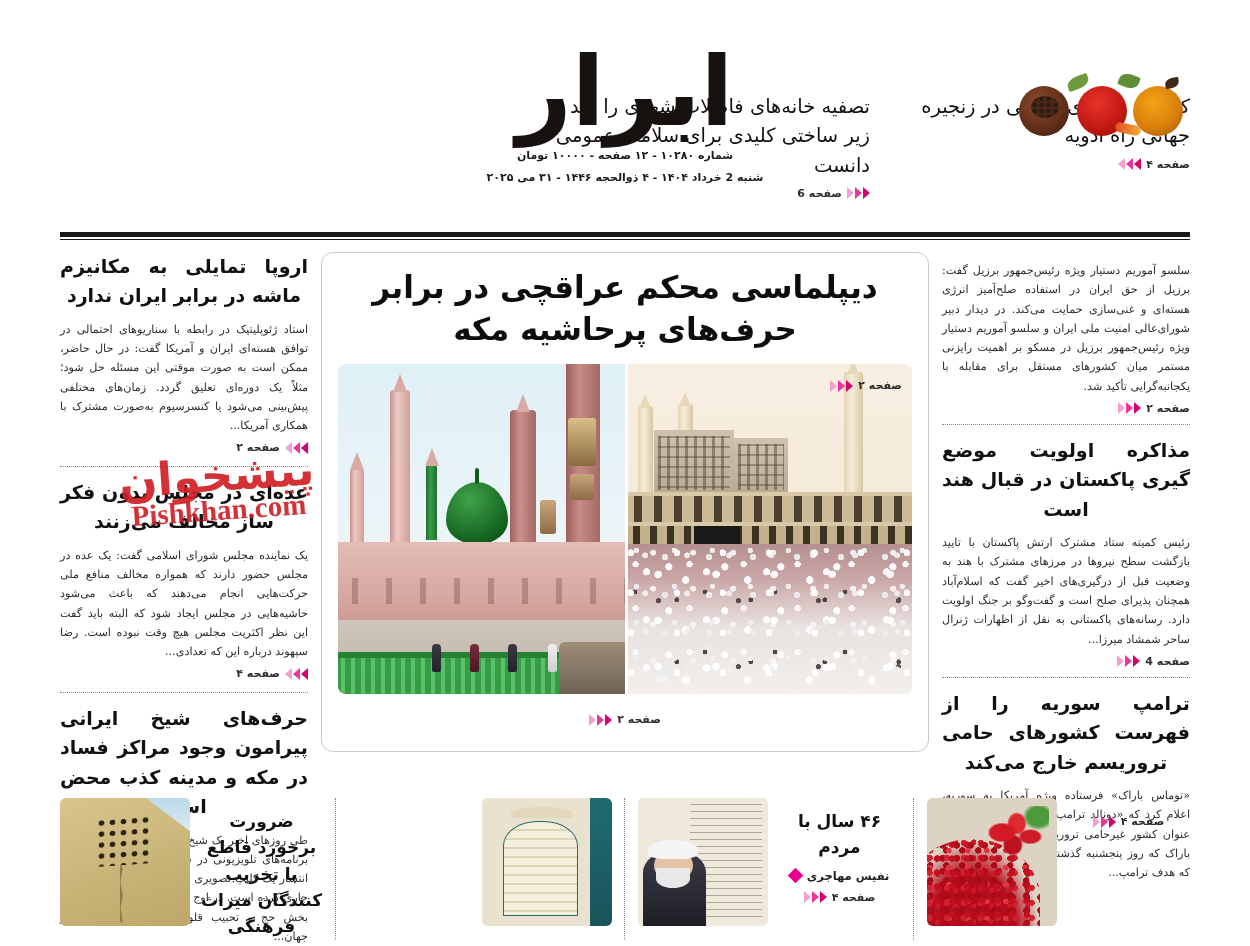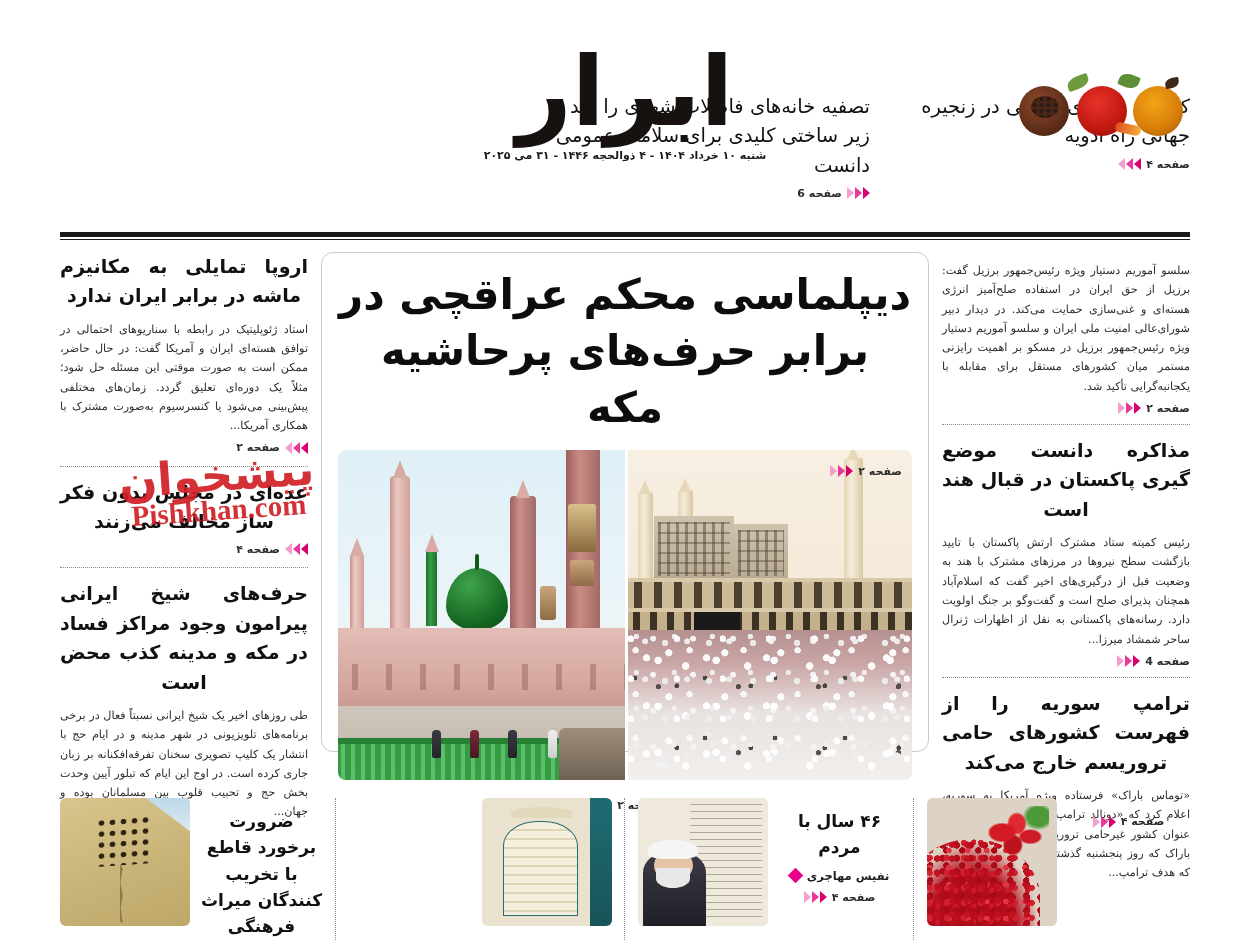--- a/index.html
+++ b/index.html
@@ -122,21 +122,21 @@
   
   .lead {
     border: 1.5px solid #c9c9c9;
     border-radius: 12px;
     padding: 14px 16px 12px;
     height: 500px;
     position: relative;
     background: #fff;
   }
   .lead h1 {
-    font-size: 42px;
+    font-size: 31px;
     font-weight: bold;
     line-height: 1.34;
     text-align: center;
     color: #0d0d0d;
     letter-spacing: -0.5px;
   }
   .lead-photos {
     margin-top: 14px;
     display: flex;
     gap: 3px;
@@ -488,21 +488,22 @@
         <span class="chev ltr">
             <i></i>
             <i></i>
             <i></i>
           </span>
       </div>
     </div>
 
     <div class="mast-center">
       <div class="mast-title">ابرار</div>
-      <div class="mast-meta">شنبه ۱۰ خرداد ۱۴۰۴ - ۴ ذوالحجه ۱۴۴۶ - ۳۱ می ۲۰۲۵</div>
+      <div class="mast-meta">شماره ۱۰۲۸۰ - ۱۲ صفحه - ۱۰۰۰۰ تومان</div>
+      <div class="mast-meta">شنبه 2 خرداد ۱۴۰۴ - ۴ ذوالحجه ۱۴۴۶ - ۳۱ می ۲۰۲۵</div>
     </div>
 
     <div class="mast-side left">
       <h2>تصفیه خانه‌های فاضلاب شهری را باید زیر ساختی کلیدی برای سلامت عمومی دانست</h2>
       <div class="pageref">
         <span class="chev rtl">
             <i></i>
             <i></i>
             <i></i>
           </span>
@@ -524,21 +525,21 @@
           <span>صفحه ۲</span>
           <span class="chev rtl">
               <i></i>
               <i></i>
               <i></i>
             </span>
         </div>
       </div>
 
       <div class="art">
-        <h3>مذاکره دانست موضع گیری پاکستان در قبال هند است</h3>
+        <h3>مذاکره اولویت موضع گیری پاکستان در قبال هند است</h3>
         <p>رئیس کمیته ستاد مشترک ارتش پاکستان با تایید بازگشت سطح نیروها در مرزهای مشترک با هند به وضعیت قبل از درگیری‌های اخیر گفت که اسلام‌آباد همچنان پذیرای صلح است و گفت‌وگو بر جنگ اولویت دارد. رسانه‌های پاکستانی به نقل از اظهارات ژنرال ساحر شمشاد میرزا...</p>
         <div class="pageref">
           <span>صفحه 4</span>
           <span class="chev rtl">
               <i></i>
               <i></i>
               <i></i>
             </span>
         </div>
       </div>
@@ -634,20 +635,21 @@
               <i></i>
               <i></i>
               <i></i>
             </span>
           <span>صفحه ۲</span>
         </div>
       </div>
 
       <div class="art">
         <h3>عده‌ای در مجلس بدون فکر ساز مخالف می‌زنند</h3>
+        <p>یک نماینده مجلس شورای اسلامی گفت: یک عده در مجلس حضور دارند که همواره مخالف منافع ملی حرکت‌هایی انجام می‌دهند که باعث می‌شود حاشیه‌هایی در مجلس ایجاد شود که البته باید گفت این نظر اکثریت مجلس هیچ وقت نبوده است. رضا سپهوند درباره این که تعدادی...</p>
         <div class="pageref">
           <span class="chev ltr">
               <i></i>
               <i></i>
               <i></i>
             </span>
           <span>صفحه ۴</span>
         </div>
       </div>
 

